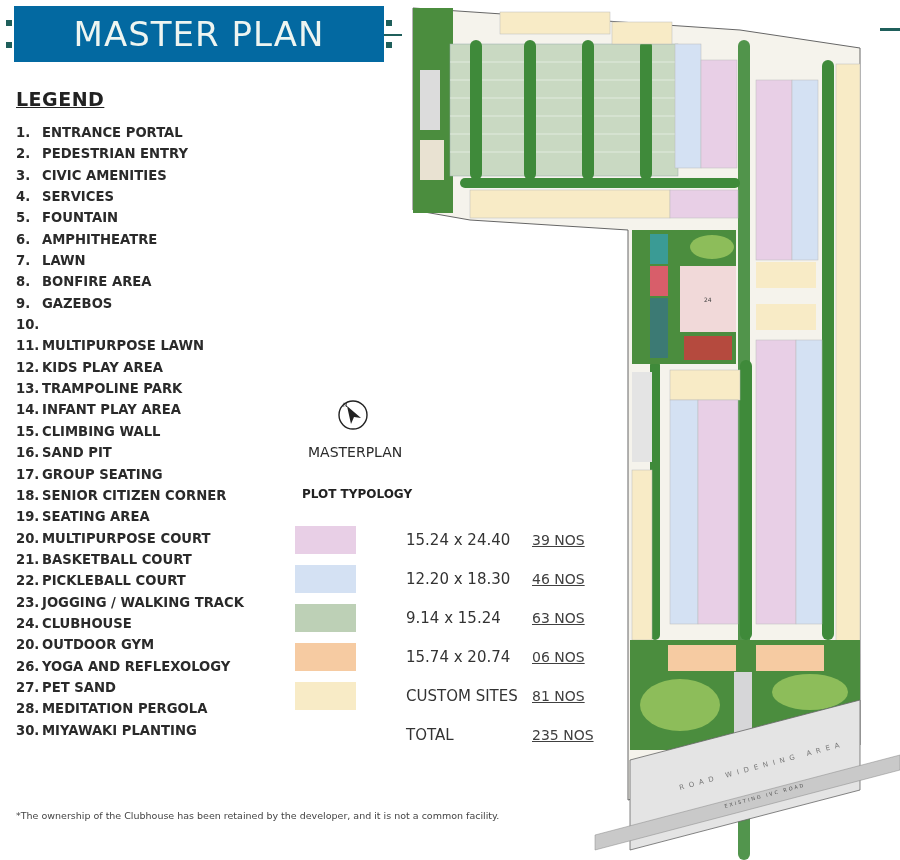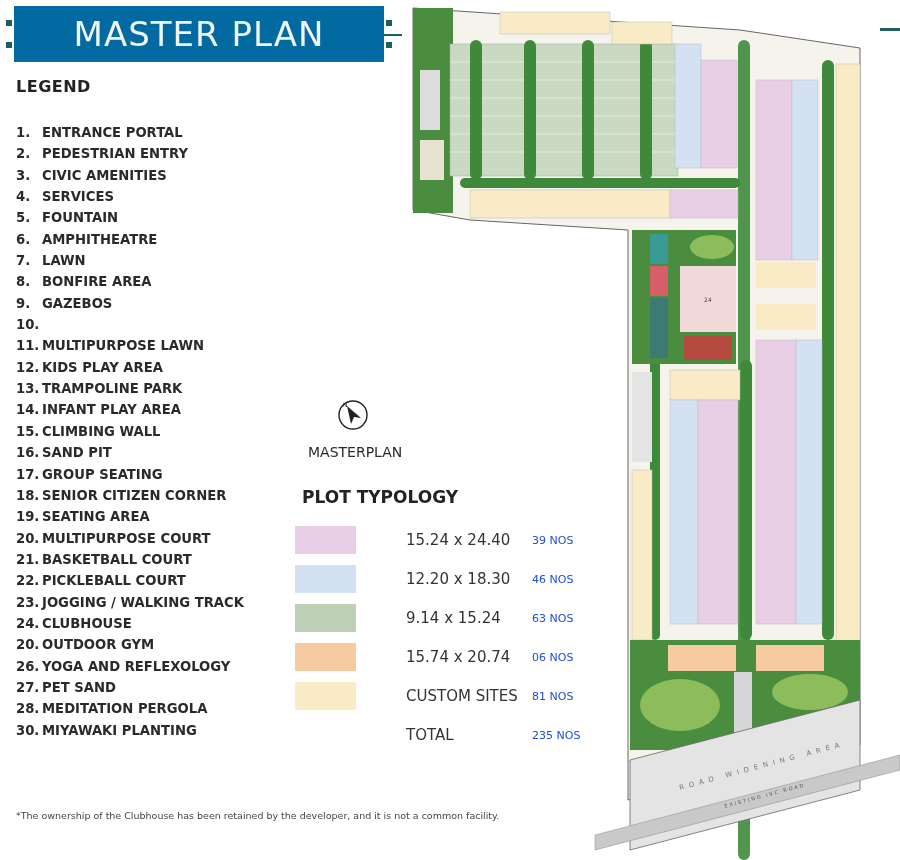--- a/index.html
+++ b/index.html
@@ -2,31 +2,31 @@
 <html><head>
 <meta charset="utf-8">
 <style>
   html, body { margin:0; padding:0; }
   body { width:900px; height:860px; background:#ffffff; position:relative; overflow:hidden; font-family:"DejaVu Sans", sans-serif; color:#222; }
   .banner { position:absolute; left:14px; top:6px; width:370px; height:56px; background:#0369a1; }
   .banner .notch { position:absolute; width:6px; height:6px; background:#1f5f5b; }
   .banner-title { position:absolute; left:0; top:0; width:100%; height:100%; display:flex; align-items:center; justify-content:center; color:#eef5f1; font-size:34px; letter-spacing:1px; font-family:"DejaVu Sans", sans-serif; }
   .banner-line { position:absolute; left:384px; top:34px; width:18px; height:2px; background:#1f5f5b; }
   .top-right-line { position:absolute; left:880px; top:28px; width:20px; height:3px; background:#1f5f5b; }
-  .legend-title { position:absolute; left:16px; top:77px; font-size:16px; font-weight:bold; letter-spacing:0.5px; }
+  .legend-title { position:absolute; left:16px; top:88px; font-size:19px; font-weight:bold; letter-spacing:0.5px;text-decoration:underline; }
   .legend-list { position:absolute; left:16px; top:122px; margin:0; padding:0; list-style:none; }
   .legend-list li { height:21.35px; line-height:21px; font-size:13.2px; font-weight:bold; display:flex; color:#2a2a2a; }
   .legend-list .num { width:26px; }
   .compass { position:absolute; left:336px; top:398px; width:34px; height:34px; }
   .compass-label { position:absolute; left:296px; top:444px; font-size:14px; color:#2a2a2a;margin-left:12px; }
-  .plot-title { position:absolute; left:302px; top:487px; font-size:17px; font-weight:bold; color:#222; }
+  .plot-title { position:absolute; left:302px; top:487px; font-size:12px; font-weight:bold; color:#222; }
   .plot-row { position:absolute; left:295px; height:28px; display:flex; align-items:center; }
   .plot-row .sw { width:61px; height:28px; margin-right:6px; }
   .plot-row .dim { width:126px; font-size:15px; color:#333;margin-left:44px; }
-  .plot-row .cnt { font-size:11px; color:#1d4ed8; }
+  .plot-row .cnt { font-size:14px; color:#404040;text-decoration:underline; }
   .footnote { position:absolute; left:16px; top:810px; font-size:9.5px; color:#444; }
   .map { position:absolute; left:400px; top:0; width:500px; height:860px; }
 </style>
 </head>
 <body>
 
 <div class="banner">
   <div class="notch" style="left:-8px;top:14px"></div>
   <div class="notch" style="left:-8px;top:36px"></div>
   <div class="notch" style="right:-8px;top:14px"></div>

